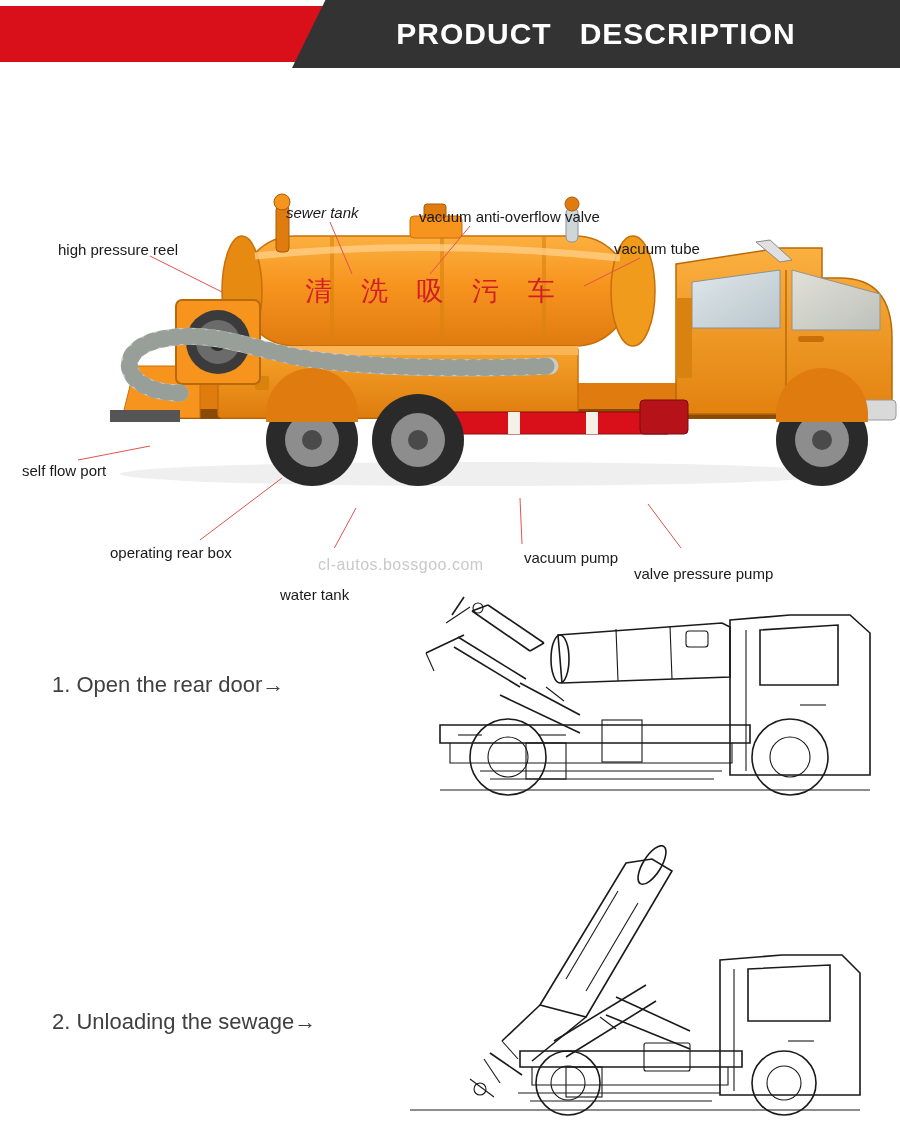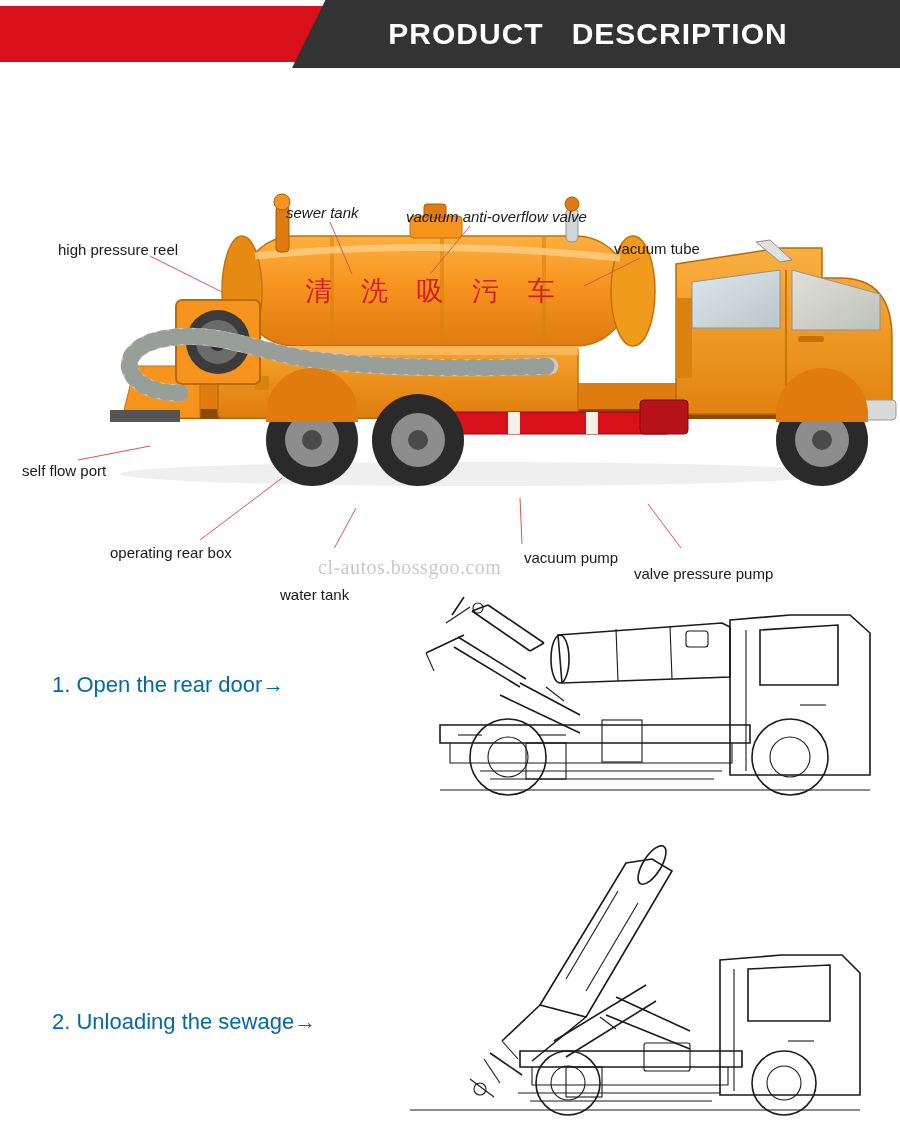--- a/index.html
+++ b/index.html
@@ -31,21 +31,21 @@
   }
   .banner-dark {
     position: absolute;
     left: 292px; top: 0;
     width: 608px; height: 68px;
     background: #333333;
     clip-path: polygon(5.5% 0, 100% 0, 100% 100%, 0 100%);
   }
   .banner-title {
     position: absolute;
-    left: 284px; top: 0;
+    left: 292px; top: 0;
     width: 608px; height: 68px;
     display: flex;
     align-items: center;
     justify-content: center;
     color: #ffffff;
     font-size: 30px;
     font-weight: bold;
     letter-spacing: 1px;
     white-space: pre;
   }
@@ -68,31 +68,31 @@
   .truck-art {
     position: absolute;
     left: 80px; top: 100px;
     width: 820px; height: 310px;
   }
 
   
   .watermark {
     position: absolute;
     left: 318px; top: 556px;
-    font-size: 20px;
+    font-size: 16px;
     color: #c9c9c9;
     letter-spacing: .5px;
-    font-family: Liberation Serif, serif;
+    font-family: Liberation Sans, sans-serif;
   }
 
   
   .step-label {
     position: absolute;
     font-size: 22px;
-    color: #0369a1;
+    color: #404040;
     white-space: nowrap;
     font-family: "Liberation Sans", sans-serif;
   }
   .step1-label { left: 52px; top: 672px; }
   .step2-label { left: 52px; top: 977px; margin-top: 32px; }
 
   .line-drawing { position: absolute; }
   .ld-1 { left: 330px; top: 575px; width: 560px; height: 245px; }
   .ld-2 { left: 390px; top: 845px; width: 500px; height: 285px; }
 
@@ -228,21 +228,21 @@
       <path d="M78 382 L150 368"></path>
       <path d="M200 462 L282 400"></path>
       <path d="M316 504 L356 430"></path>
       <path d="M522 466 L520 420"></path>
       <path d="M690 482 L648 426"></path>
     </g>
   </svg>
 
   <div class="callout-label" style="left:58px;  top:163px;">high pressure reel</div>
   <div class="callout-label" style="left:286px; top:126px;font-style:italic;">sewer tank</div>
-  <div class="callout-label" style="left:406px; top:130px;font-style:italic;">vacuum anti-overflow valve</div>
+  <div class="callout-label" style="left:419px; top:130px;">vacuum anti-overflow valve</div>
   <div class="callout-label" style="left:614px; top:162px;">vacuum tube</div>
   <div class="callout-label" style="left:22px;  top:384px;text-align:center;">self flow port</div>
   <div class="callout-label" style="left:110px; top:466px;">operating rear box</div>
   <div class="callout-label" style="left:280px; top:508px;">water tank</div>
   <div class="callout-label" style="left:480px; top:471px;margin-left:44px;">vacuum pump</div>
   <div class="callout-label" style="left:634px; top:487px;">valve pressure pump</div>
 </div>
 
 <div class="watermark">cl-autos.bossgoo.com</div>
 

